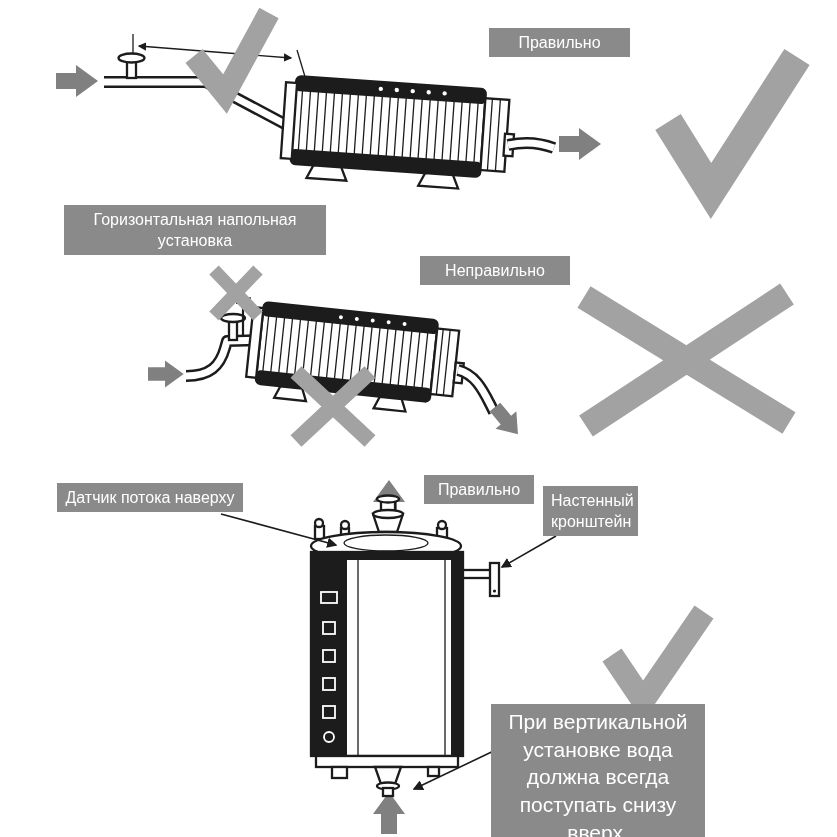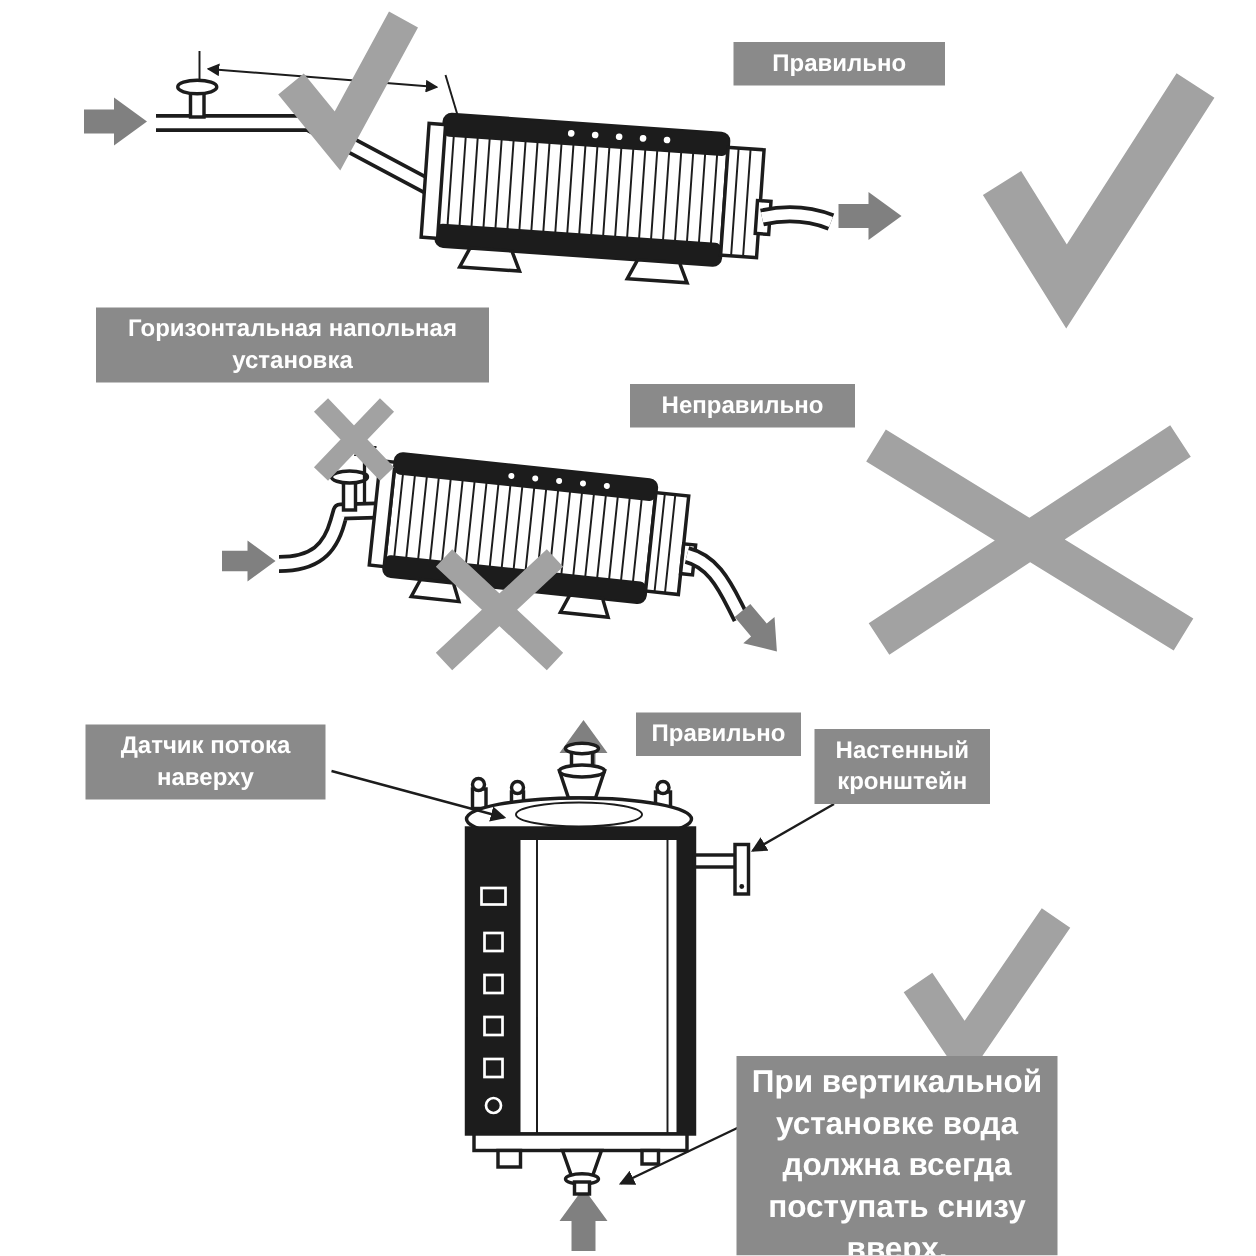--- a/index.html
+++ b/index.html
@@ -7,21 +7,21 @@
     --mark:#a2a2a2; --arrow:#808080; --line:#1c1c1c;
   }
   html,body{margin:0;padding:0;background:#fff;}
   .canvas{
     position:relative;width:837px;height:837px;background:var(--background);
     font-family:"Liberation Sans","DejaVu Sans",sans-serif;overflow:hidden;
   }
   svg.art{position:absolute;left:0;top:0;}
   .label{
     position:absolute;background:var(--label_bg);color:var(--label_text);
-    font-weight:bold;text-align:center;font-size:16px;line-height:1.32;
+    font-weight:normal;text-align:center;font-size:16px;line-height:1.32;
     padding:4px 8px;box-sizing:border-box;
   }
   .label.small{font-size:21px;}
   .wht{fill:#fff;stroke:var(--line);stroke-width:2.3;}
   .thin{fill:none;stroke:var(--line);stroke-width:1.3;}
   .med{fill:none;stroke:var(--line);stroke-width:2.2;}
   .pipeO{fill:none;stroke:var(--line);stroke-width:12;stroke-linejoin:round;}
   .pipeI{fill:none;stroke:#fff;stroke-width:7;stroke-linejoin:round;}
   .dk{fill:var(--line);}
   .mark{fill:none;stroke:var(--mark);stroke-linecap:butt;stroke-linejoin:miter;}
@@ -183,20 +183,20 @@
   </svg>
 
   <div class="label" style="left:489px;top:28px;width:141px;">Правильно</div>
 
   <div class="label" style="left:420px;top:256px;width:150px;">Неправильно</div>
 
   <div class="label" style="left:64px;top:205px;width:262px;">Горизонтальная напольная установка</div>
 
   <div class="label" style="left:424px;top:475px;width:110px;">Правильно</div>
 
-  <div class="label" style="left:57px;top:483px;width:160px;">Датчик потока наверху</div>
-
-  <div class="label" style="left:543px;top:486px;width:117px;">Настенный кронштейн</div>
+  <div class="label" style="left:57px;top:483px;width:186px;">Датчик потока наверху</div>
+
+  <div class="label" style="left:543px;top:486px;width:95px;">Настенный кронштейн</div>
 
   <div class="label small" style="left:491px;top:704px;width:214px;">При вертикальной установке вода должна всегда поступать снизу вверх.</div>
 
 
 </div>
 
 </body></html>

